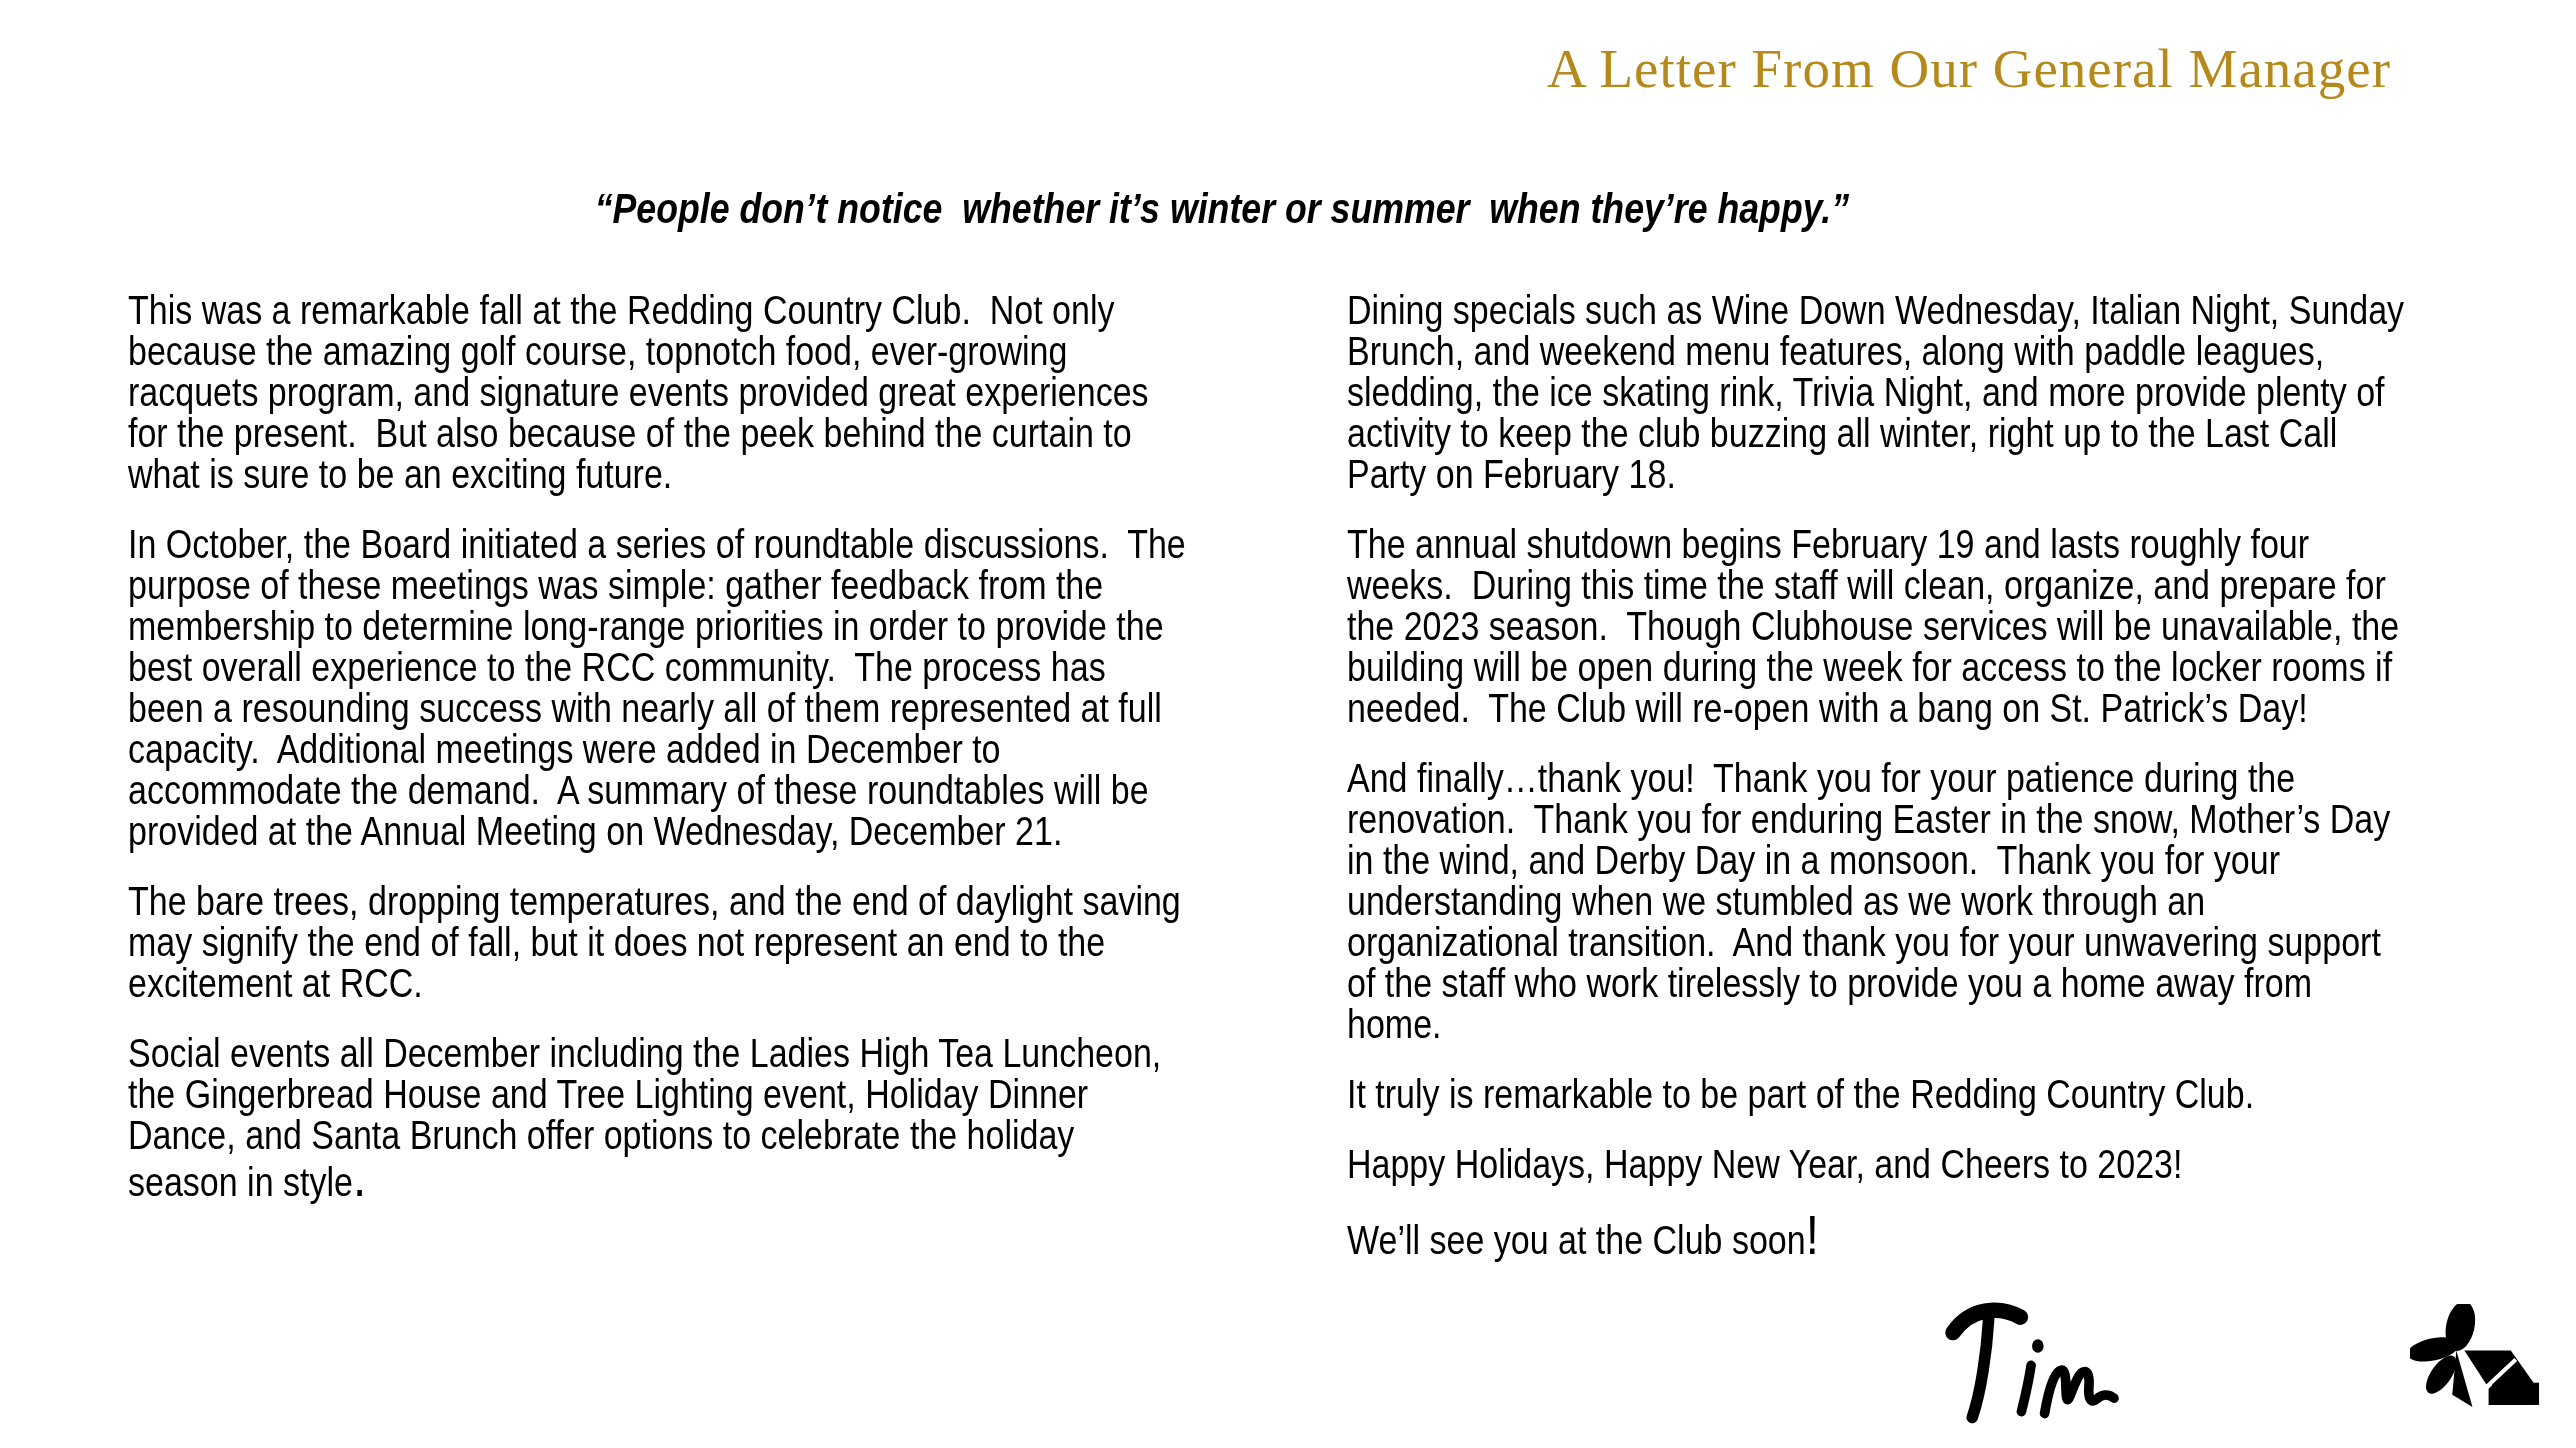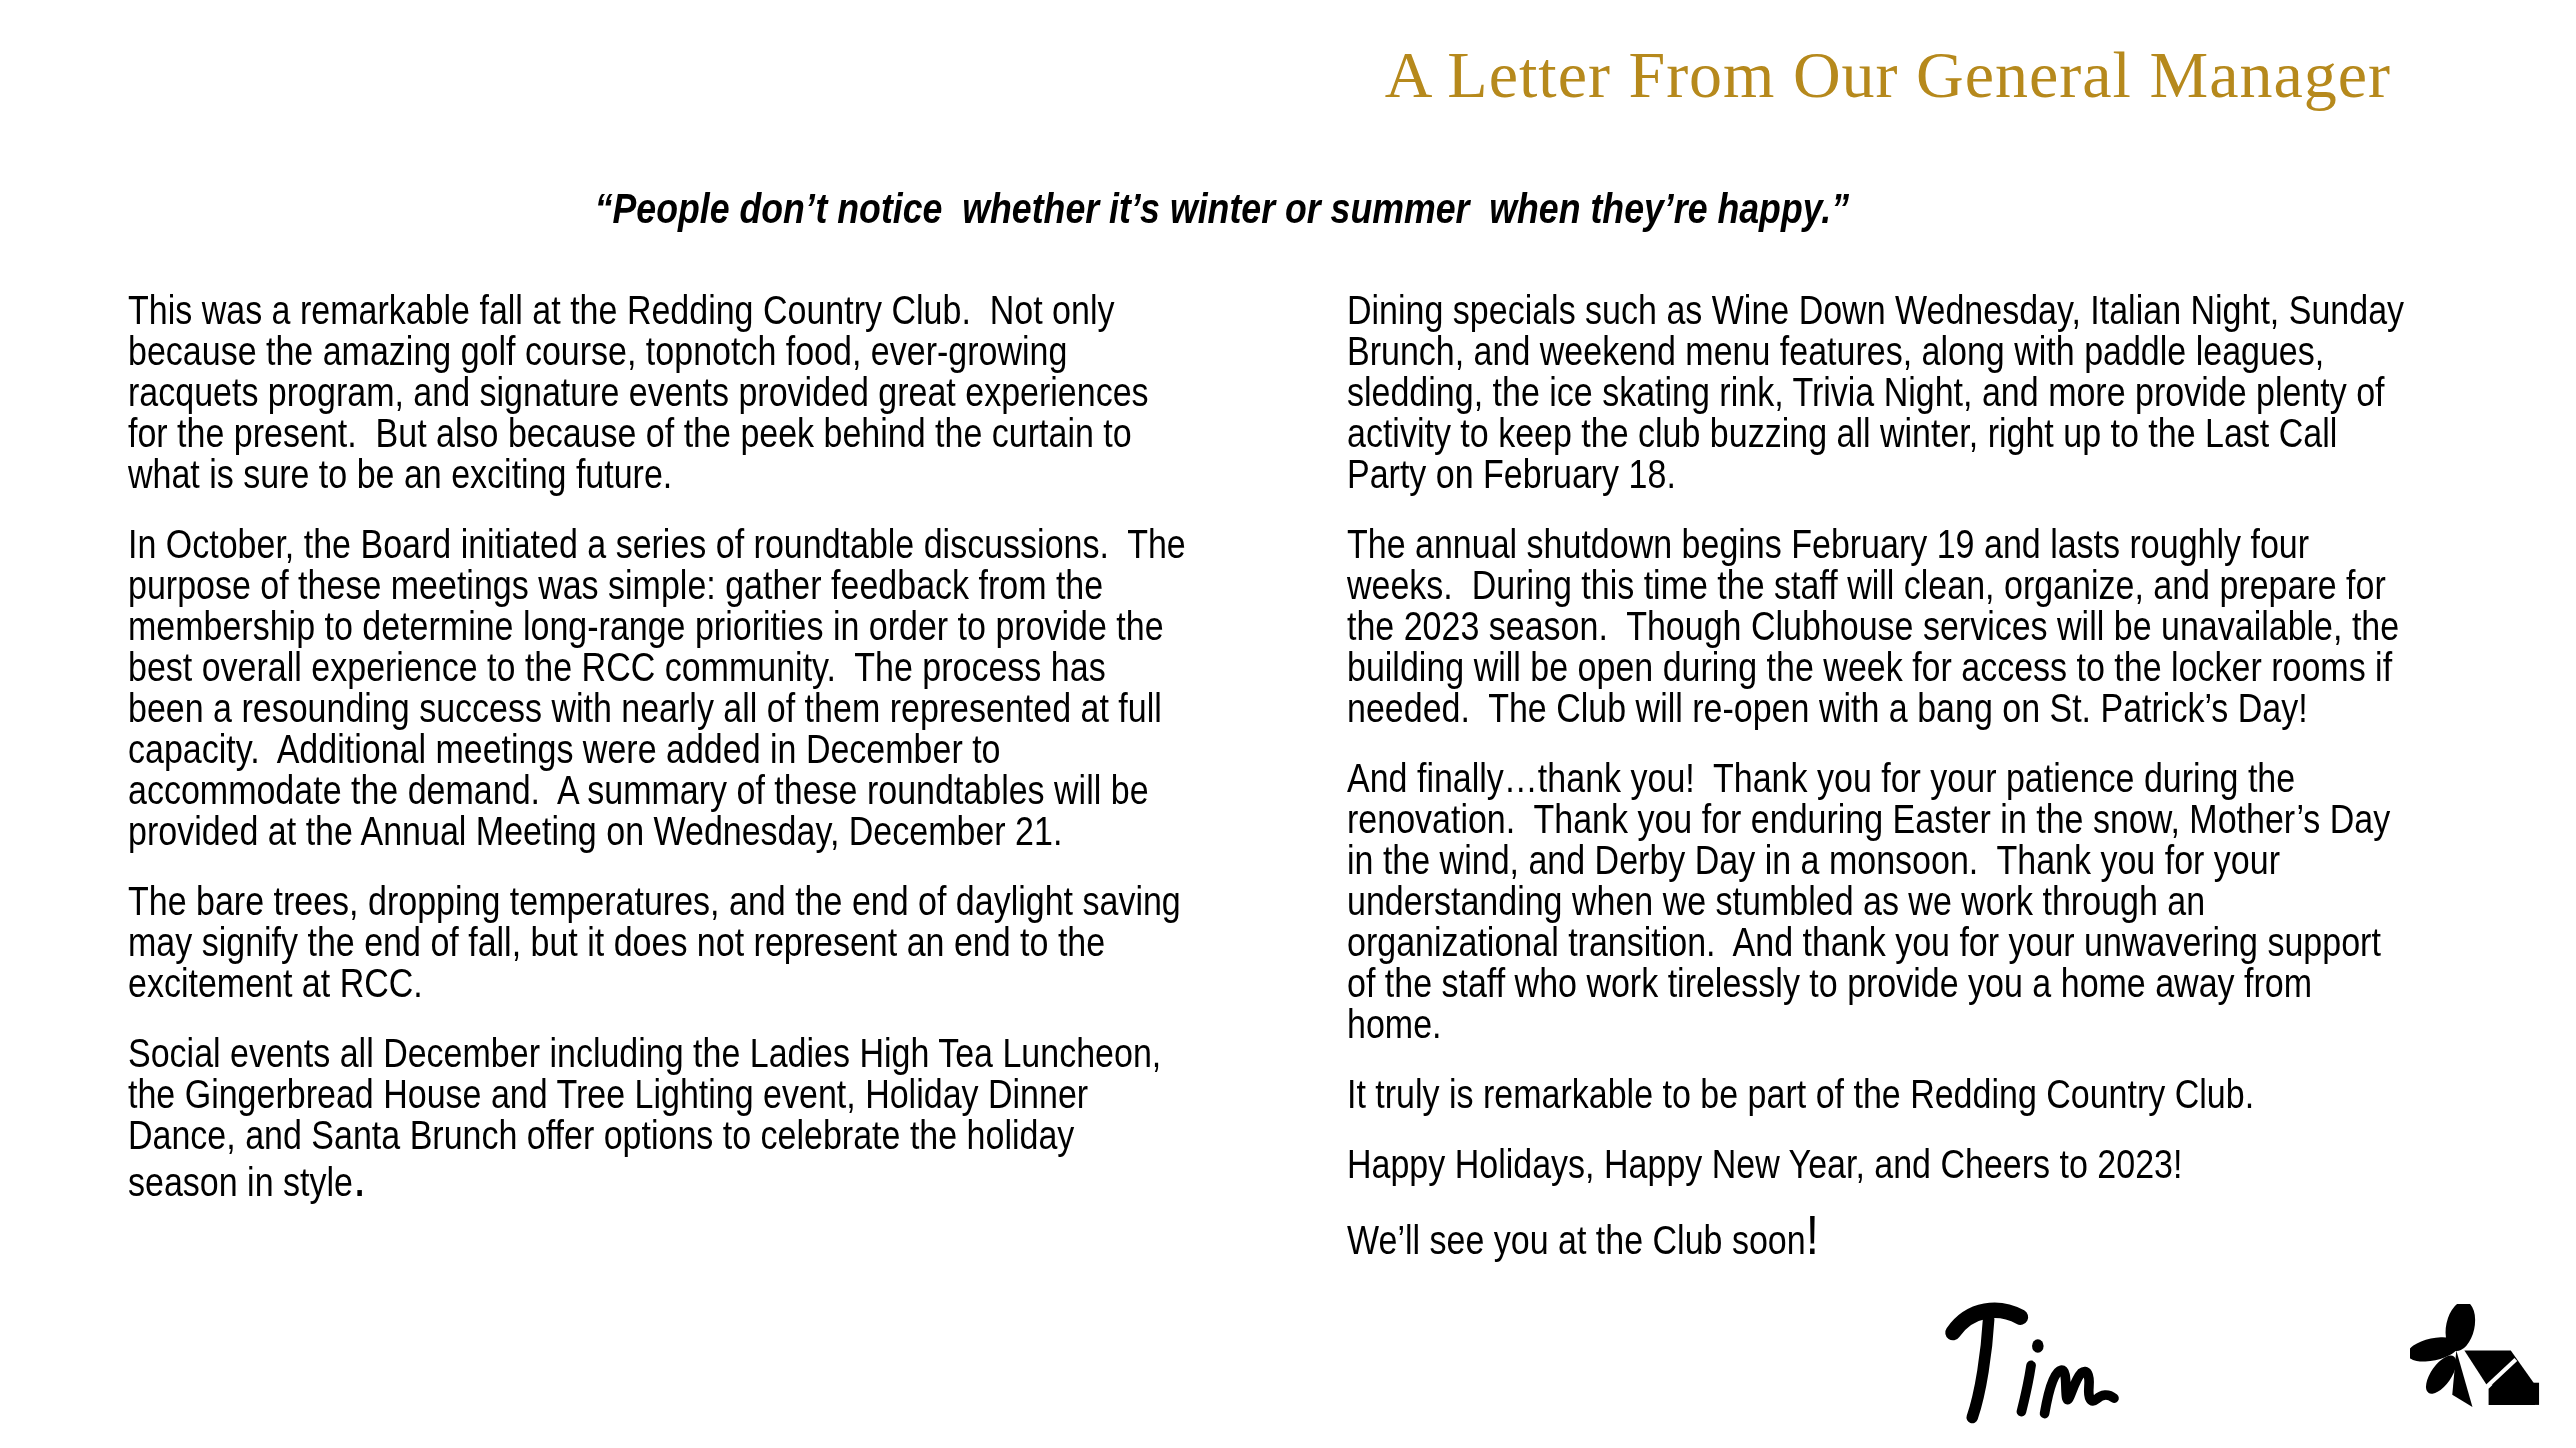--- a/index.html
+++ b/index.html
@@ -12,21 +12,21 @@
     font-family: "Liberation Sans", sans-serif;
     color: #000000;
   }
 
   .page-title {
     position: absolute;
     top: 37px;
     right: 185px;
     font-family: "Liberation Serif", serif;
     font-weight: 400;
-    font-size: 66px;
+    font-size: 55px;
     color: #B6891C;
     white-space: nowrap;
     letter-spacing: 1px;
   }
 
   .quote {
     position: absolute;
     top: 185px;
     left: 473px;
     width: 1762px;

